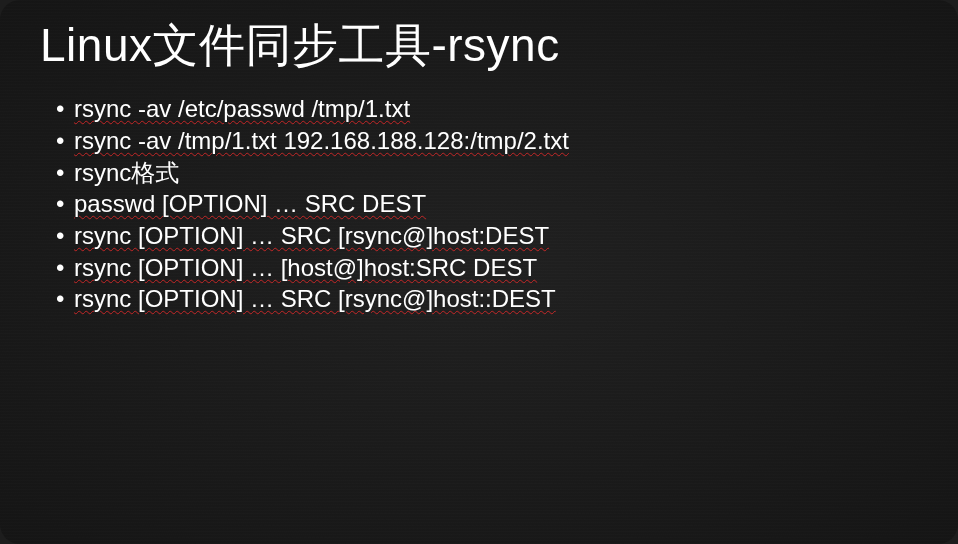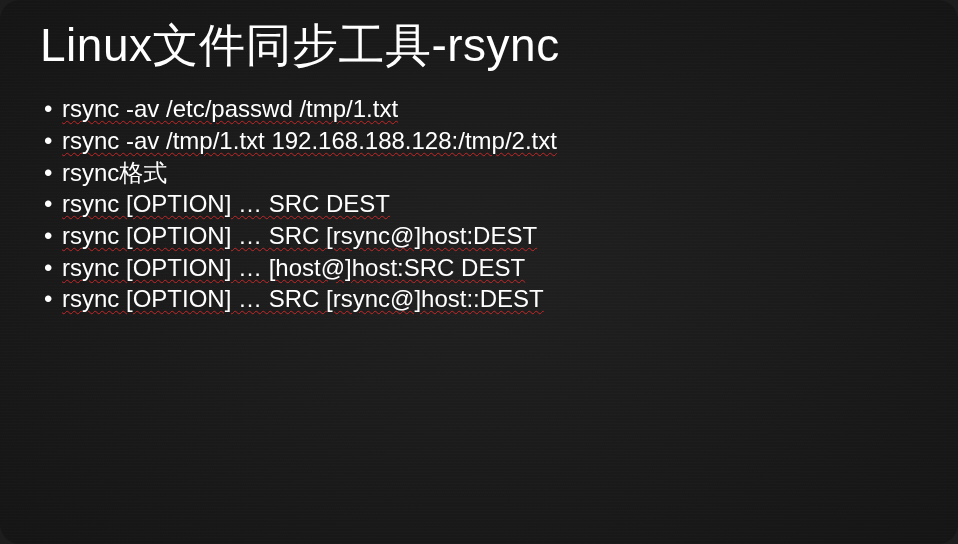--- a/index.html
+++ b/index.html
@@ -25,21 +25,21 @@
   }
   .title {
     font-size: 46px;
     font-weight: 400;
     letter-spacing: 0.5px;
     margin: 0 0 20px 0;
     line-height: 1.2;
   }
   ul.bullets {
     list-style: none;
-    margin: 0;
+    margin: 12px;
     padding: 0 0 0 4px;
   }
   ul.bullets li {
     position: relative;
     font-size: 24px;
     line-height: 1.32;
     padding-left: 18px;
     white-space: nowrap;
     font-weight: 400;
   }
@@ -62,18 +62,18 @@
 </style>
 </head>
 <body>
 
 <div class="slide">
   <h1 class="title">Linux文件同步工具-rsync</h1>
   <ul class="bullets">
     <li><span class="spell">rsync -av /etc/passwd /tmp/1.txt</span></li>
     <li><span class="spell">rsync -av /tmp/1.txt 192.168.188.128:/tmp/2.txt</span></li>
     <li><span>rsync格式</span></li>
-    <li><span class="spell">rsync [OPTION] … SRC   DEST</span></li>
+    <li><span class="spell">passwd [OPTION] … SRC   DEST</span></li>
     <li><span class="spell">rsync [OPTION] … SRC   [rsync@]host:DEST</span></li>
     <li><span class="spell">rsync [OPTION] … [host@]host:SRC   DEST</span></li>
     <li><span class="spell">rsync [OPTION] … SRC   [rsync@]host::DEST</span></li>
   </ul>
 </div>
 
 </body></html>

